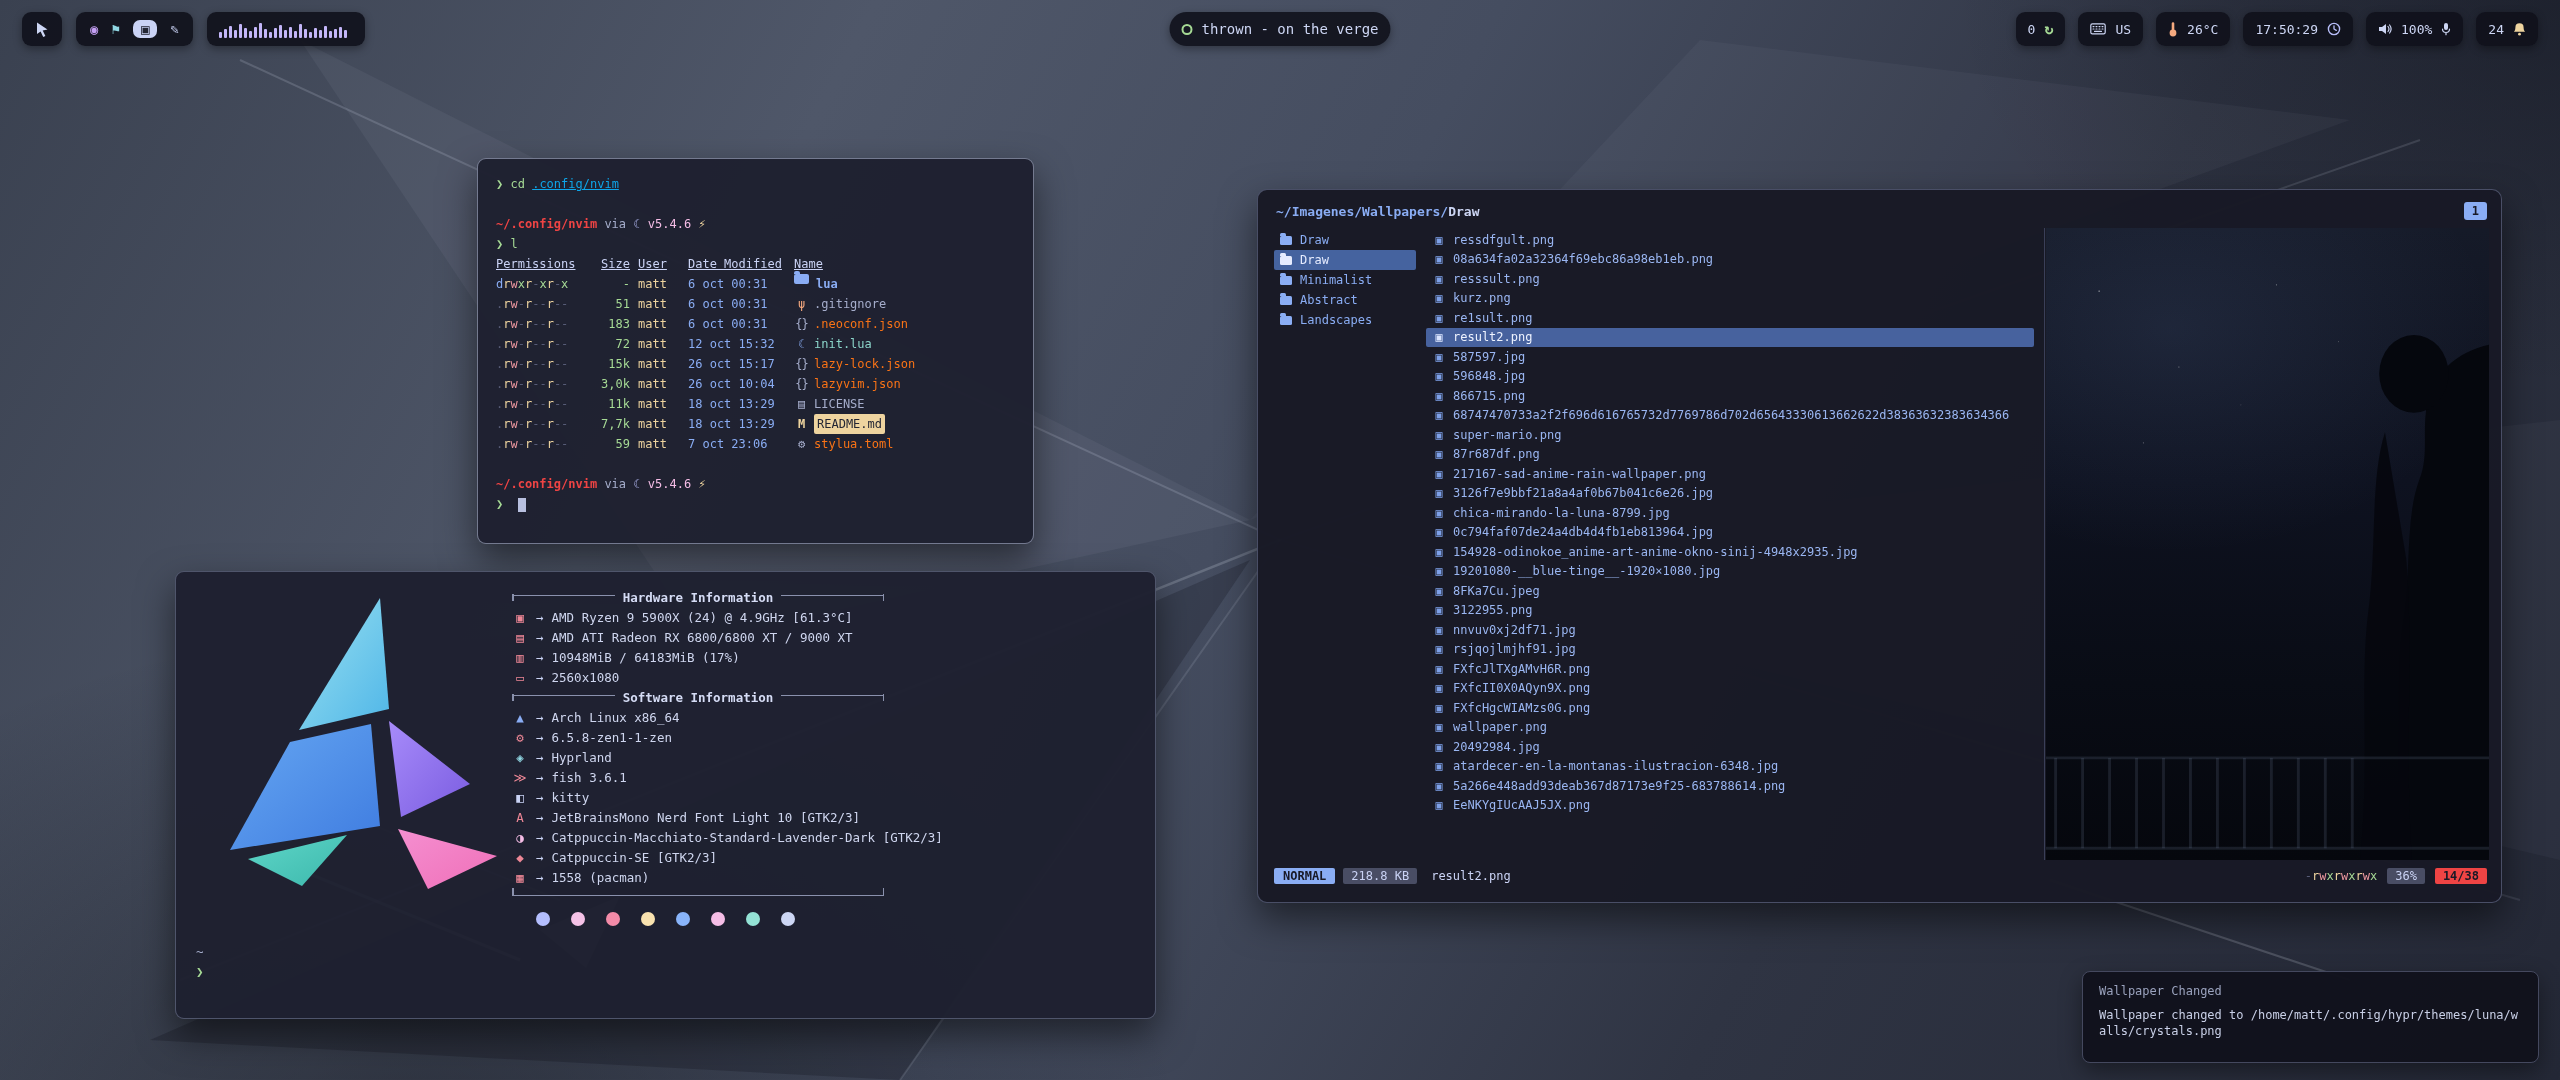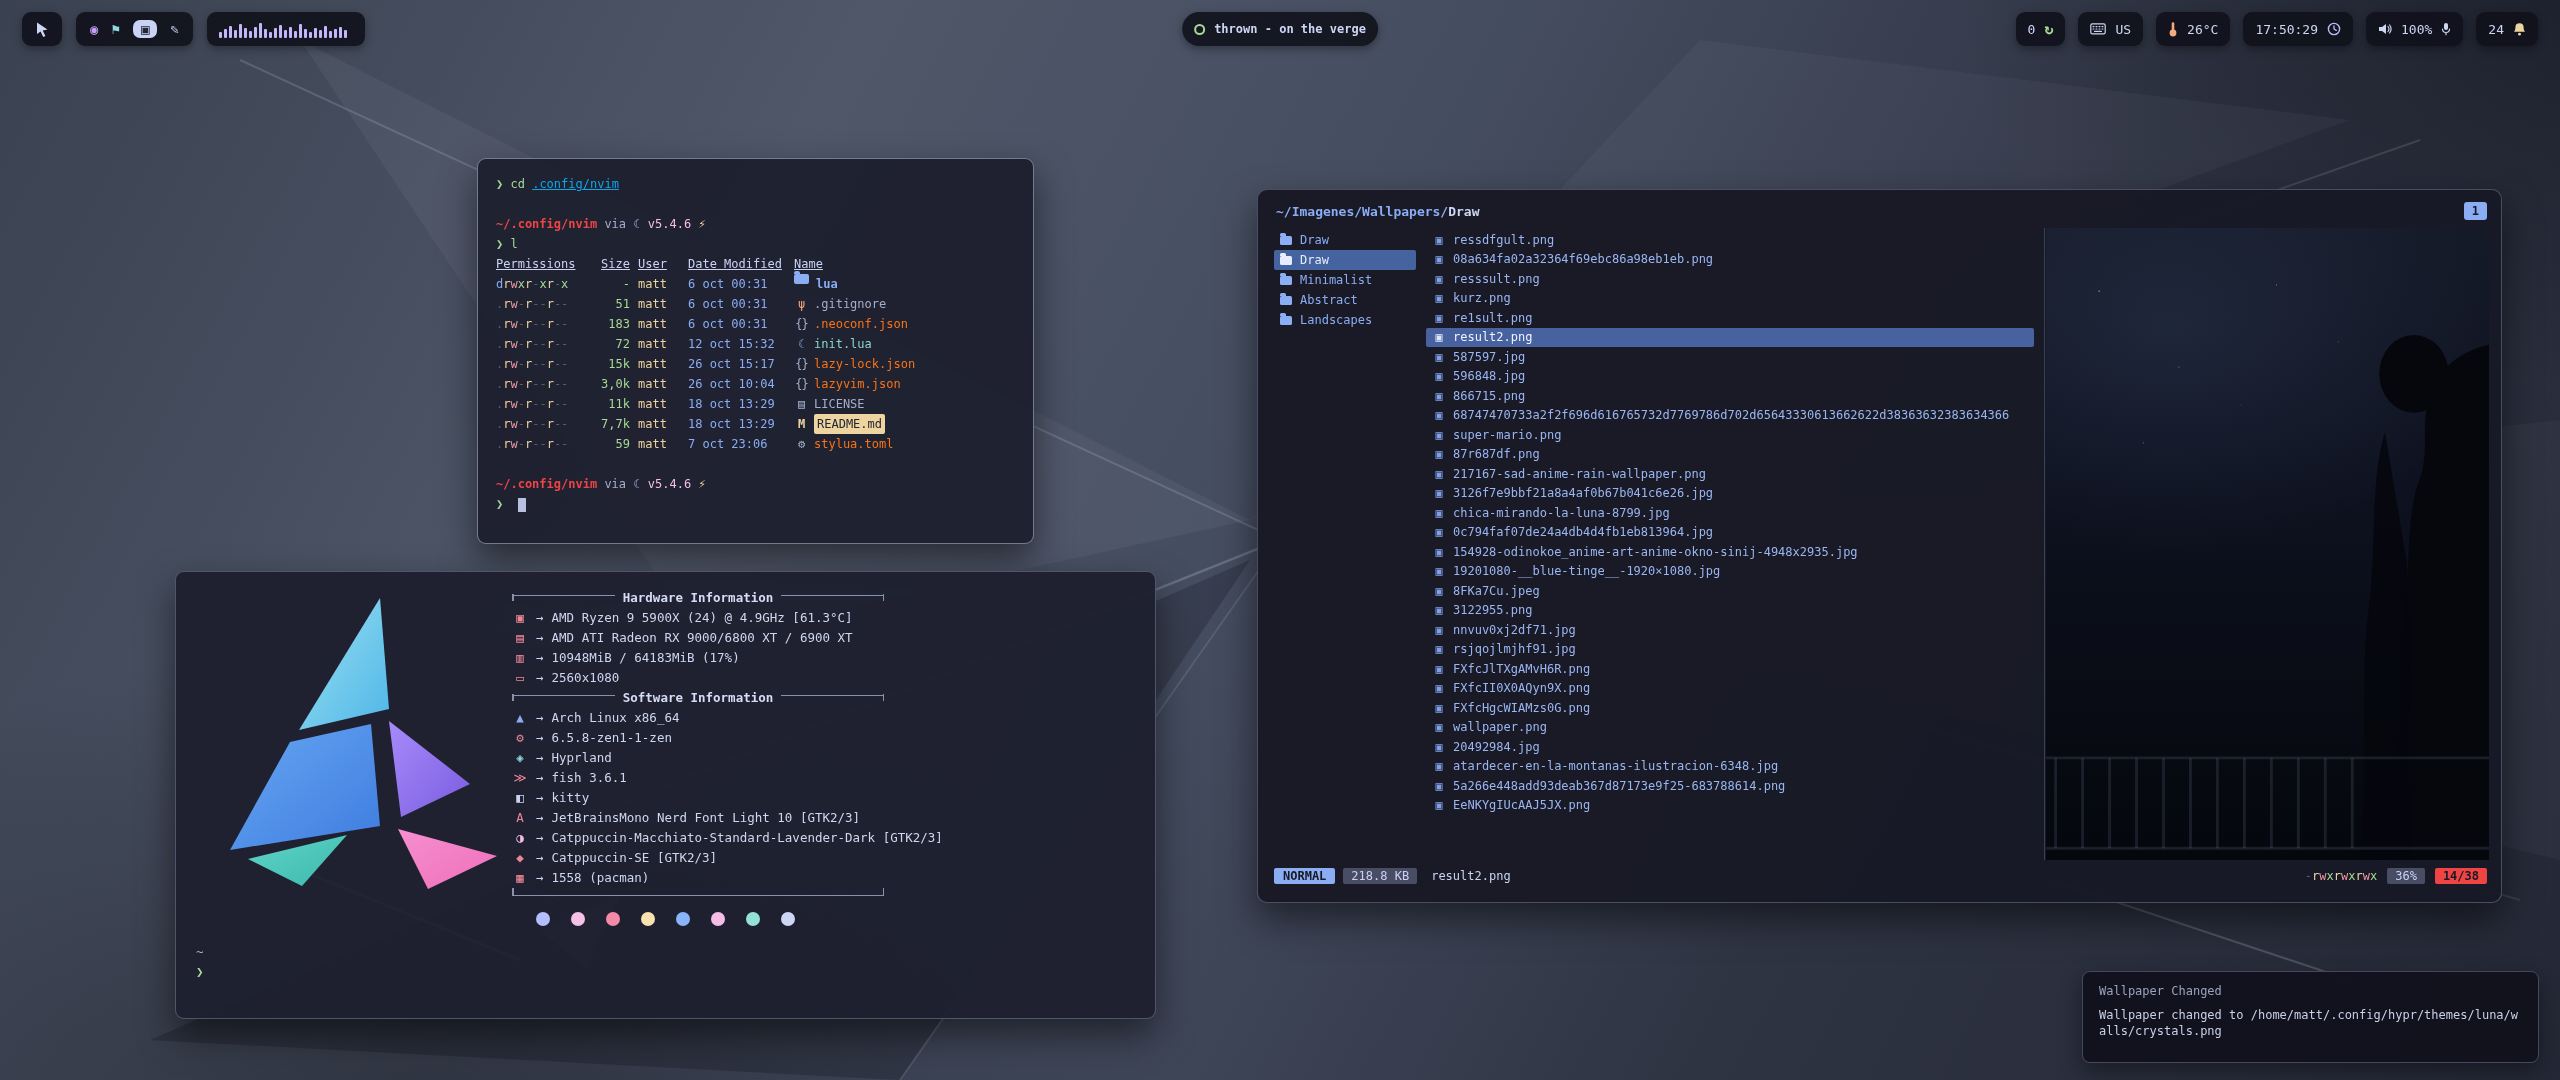--- a/index.html
+++ b/index.html
@@ -21,21 +21,21 @@
         padding:0 12px;gap:9px;color:#cdd6f4;font-size:13px;box-shadow:0 3px 8px rgba(0,0,0,.35)}
   .pill .val{color:#cdd6f4}
   .ws{gap:13px;padding:0 14px}
   .ws-icon{font-size:14px;line-height:1;cursor:default}
   .ws-icon:nth-child(1){color:#c6a0f6}
   .ws-icon:nth-child(2){color:#91d7e3}
   .ws-icon:nth-child(4){color:#cad3f5}
   .ws-icon.active{background:#cad3f5;color:#232634;border-radius:7px;padding:2px 8px}
   .viz{gap:2px;align-items:flex-end;padding:0 12px 8px 12px;width:158px}
   .vbar{display:inline-block;width:3px;background:#c3b6f9;border-radius:1px}
-  .media{position:absolute;left:50%;top:0;transform:translateX(-50%);border-radius:17px;font-weight:bold;font-size:12px}
+  .media{position:absolute;left:50%;top:0;transform:translateX(-50%);border-radius:17px;font-weight:normal;font-size:14px}
   .media-ring{width:11px;height:11px;border:2.5px solid #a6da95;border-radius:50%;display:inline-block}
   .grn{color:#a6da95;font-weight:bold;font-size:15px;line-height:1}
 
   
   .window{position:absolute;background:rgba(30,32,48,.97);border-radius:9px;box-shadow:0 16px 36px rgba(0,0,0,.5);z-index:3}
 
   
   .term{left:477px;top:158px;width:557px;height:386px;border:1px solid rgba(186,194,222,.55);
         padding:15px 18px;font-size:12px;line-height:20px;color:#cad3f5}
   .tline{height:20px;white-space:nowrap}
@@ -423,21 +423,21 @@
             <span class="seg r"></span>
           </div>
           <div class="fx-line">
             <span class="fx-ic" style="color: rgb(237, 135, 150);">▣</span>
             <span class="fx-arrow">→</span>
             <span class="fx-text">AMD Ryzen 9 5900X (24) @ 4.9GHz [61.3°C]</span>
           </div>
           <div class="fx-line">
             <span class="fx-ic" style="color: rgb(237, 135, 150);">▤</span>
             <span class="fx-arrow">→</span>
-            <span class="fx-text">AMD ATI Radeon RX 9000/6800 XT / 6900 XT</span>
+            <span class="fx-text">AMD ATI Radeon RX 6800/6800 XT / 9000 XT</span>
           </div>
           <div class="fx-line">
             <span class="fx-ic" style="color: rgb(237, 135, 150);">▥</span>
             <span class="fx-arrow">→</span>
             <span class="fx-text">10948MiB / 64183MiB (17%)</span>
           </div>
           <div class="fx-line">
             <span class="fx-ic" style="color: rgb(237, 135, 150);">▭</span>
             <span class="fx-arrow">→</span>
             <span class="fx-text">2560x1080</span>

